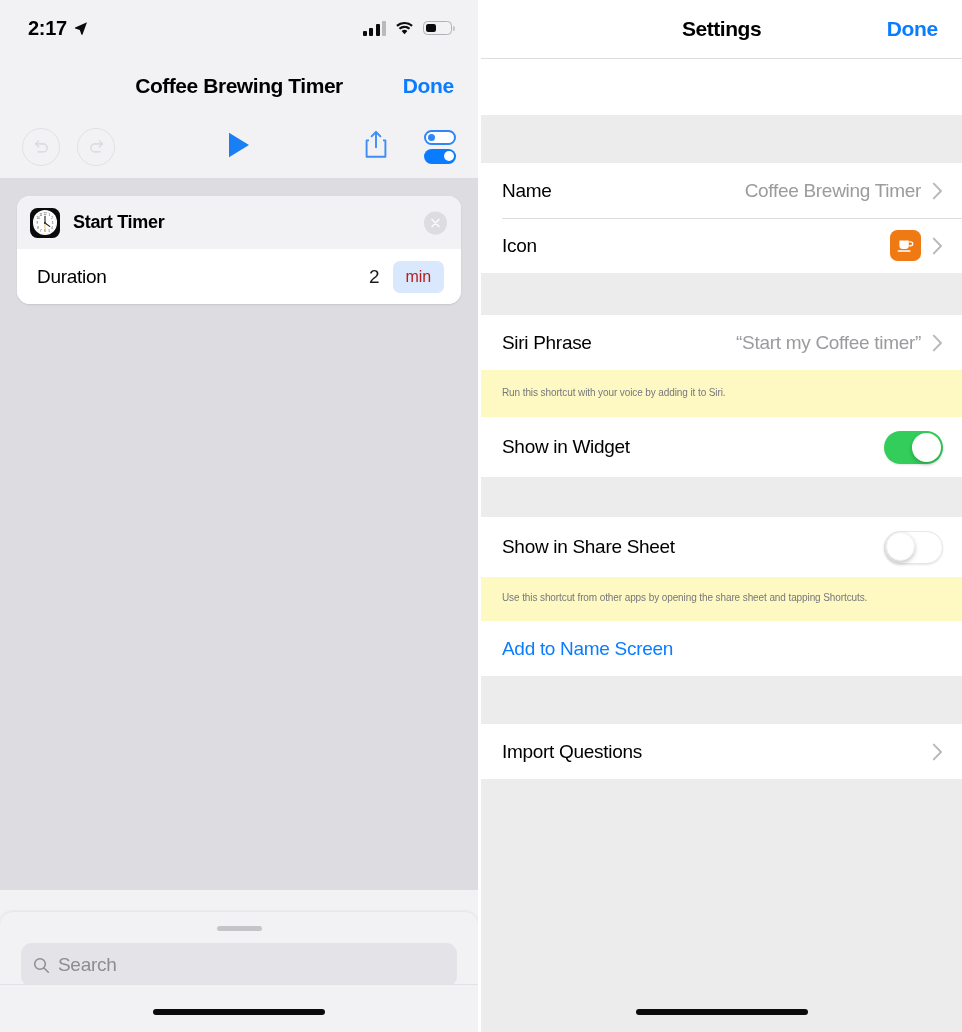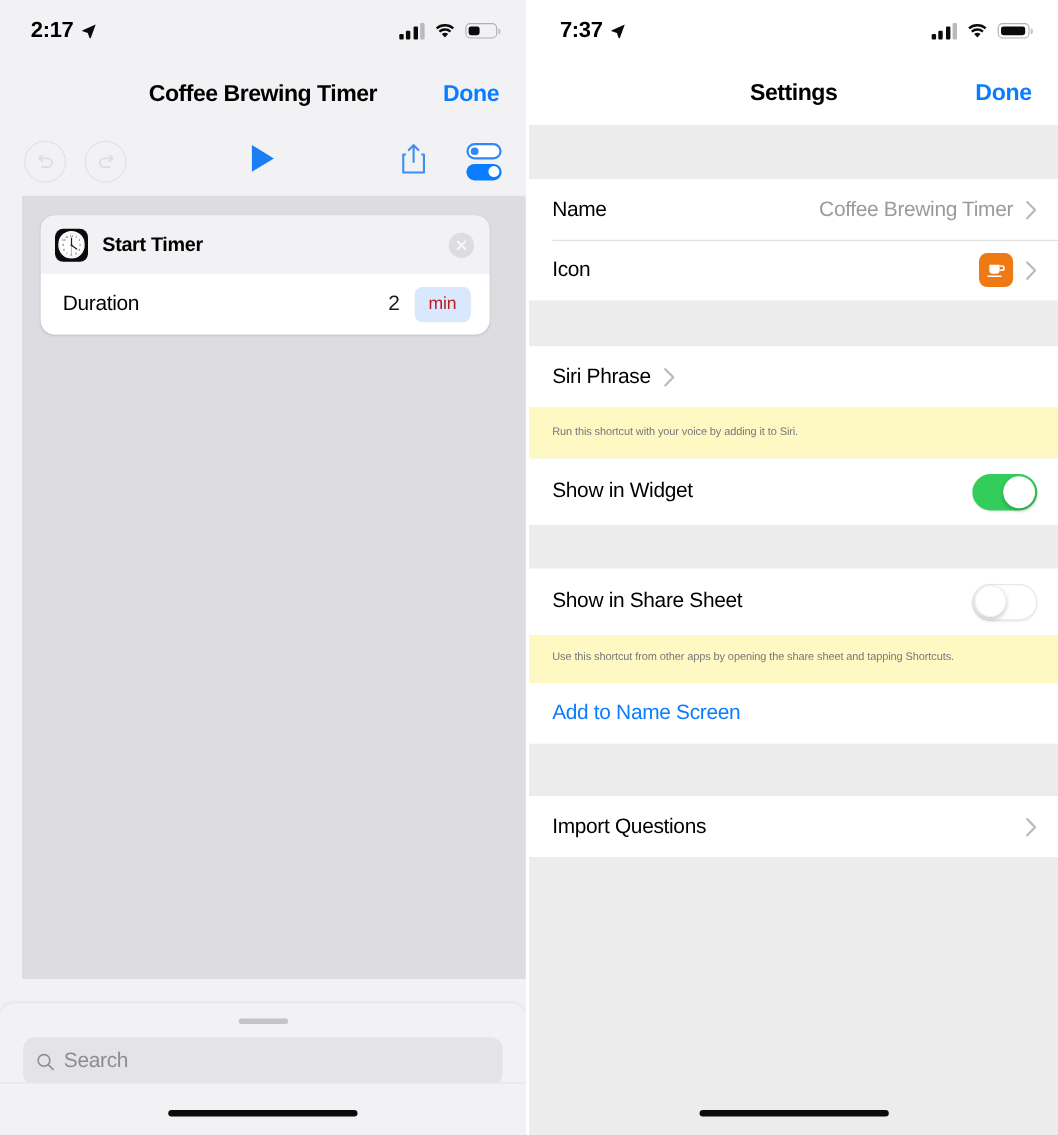--- a/index.html
+++ b/index.html
@@ -75,21 +75,21 @@
     width: 32px; height: 15px; border-radius: 8px; position: relative;
   }
   .sw.off { border: 2px solid #2f86f6; background: #fff; }
   .sw.off i { position: absolute; left: 2px; top: 2px; width: 7px; height: 7px; border-radius: 50%; background: #2f86f6; }
   .sw.on { background: #0a7cff; }
   .sw.on i { position: absolute; right: 2.5px; top: 2.5px; width: 10px; height: 10px; border-radius: 50%; background: #fff; }
 
   
   .canvas {
     position: absolute; left: 0; right: 0; top: 178px; bottom: 142px;
-    background: #dcdce1; padding: 18px 33px 0 17px; margin-left: 20px;
+    background: #dcdce1; padding: 18px 17px 0 17px;
   }
   .action-card {
     background: #ffffff; border-radius: 13px; overflow: hidden;
     box-shadow: 0 1px 2px rgba(0,0,0,0.10);
   }
   .card-head {
     height: 53px; background: #f2f2f5; display: flex; align-items: center;
     padding: 0 14px 0 13px; position: relative;
   }
   .clock-icon {
@@ -313,44 +313,20 @@
         <span class="search-placeholder">Search</span>
       </div>
       <div class="home-bar-wrap">
         <div class="home-bar"></div>
       </div>
     </div>
   </div>
 
   <div class="panel panel-right">
 
-    <div class="status-bar">
-      <div class="status-time">
-        <span>7:37</span>
-        <svg class="loc-arrow" width="14" height="14" viewBox="0 0 14 14">
-          <path d="M13 1.3 1.2 6.4c-.5.2-.5.9 0 1.1l4.6 1.5 1.6 4.6c.2.5.9.5 1.1 0L13 1.3z" fill="#0b0b0b"></path>
-        </svg>
-      </div>
-      <div class="status-right">
-        <span class="sig-bars">
-            <i></i>
-            <i></i>
-            <i></i>
-            <i></i>
-          </span>
-        <svg width="19" height="14" viewBox="0 0 19 14">
-          <path d="M9.5 3.1c2.6 0 5 1 6.8 2.6l1.5-1.7A12 12 0 0 0 9.5.9 12 12 0 0 0 1.2 4l1.5 1.7A10 10 0 0 1 9.5 3.1z" fill="#0b0b0b"></path>
-          <path d="M9.5 7c1.6 0 3.1.6 4.3 1.6l1.5-1.7A9 9 0 0 0 9.5 4.7 9 9 0 0 0 3.7 6.9l1.5 1.7A6.6 6.6 0 0 1 9.5 7z" fill="#0b0b0b"></path>
-          <path d="M9.5 13.2 12.4 10a4.5 4.5 0 0 0-5.8 0l2.9 3.2z" fill="#0b0b0b"></path>
-        </svg>
-        <span class="batt">
-            <b style="width:95%"></b>
-          </span>
-      </div>
-    </div>
 
     <div class="nav-bar" style="border-bottom:1px solid #dededf">
       <span class="nav-title">Settings</span>
       <span class="nav-done">Done</span>
     </div>
 
     <div class="settings-scroll">
 
       <div class="sep-gap" style="height:48px"></div>
 
@@ -375,20 +351,21 @@
             <path d="M1.8 1.6 9 9l-7.2 7.4" fill="none" stroke="#b9b9be" stroke-width="2" stroke-linecap="round" stroke-linejoin="round"></path>
           </svg>
         </div>
       </div>
 
       <div class="sep-gap" style="height:42px"></div>
 
       <div class="group">
         <div class="row">
           <span class="row-label">Siri Phrase</span>
+          <span class="row-value">“Start my Coffee timer”</span>
           <svg class="chev" width="11" height="18" viewBox="0 0 11 18">
             <path d="M1.8 1.6 9 9l-7.2 7.4" fill="none" stroke="#b9b9be" stroke-width="2" stroke-linecap="round" stroke-linejoin="round"></path>
           </svg>
         </div>
       </div>
 
       <div class="footnote" style="padding-top:16px;padding-bottom:17px">Run this shortcut with your voice by adding it to Siri.</div>
 
       <div class="group">
         <div class="row" style="min-height:60px">

